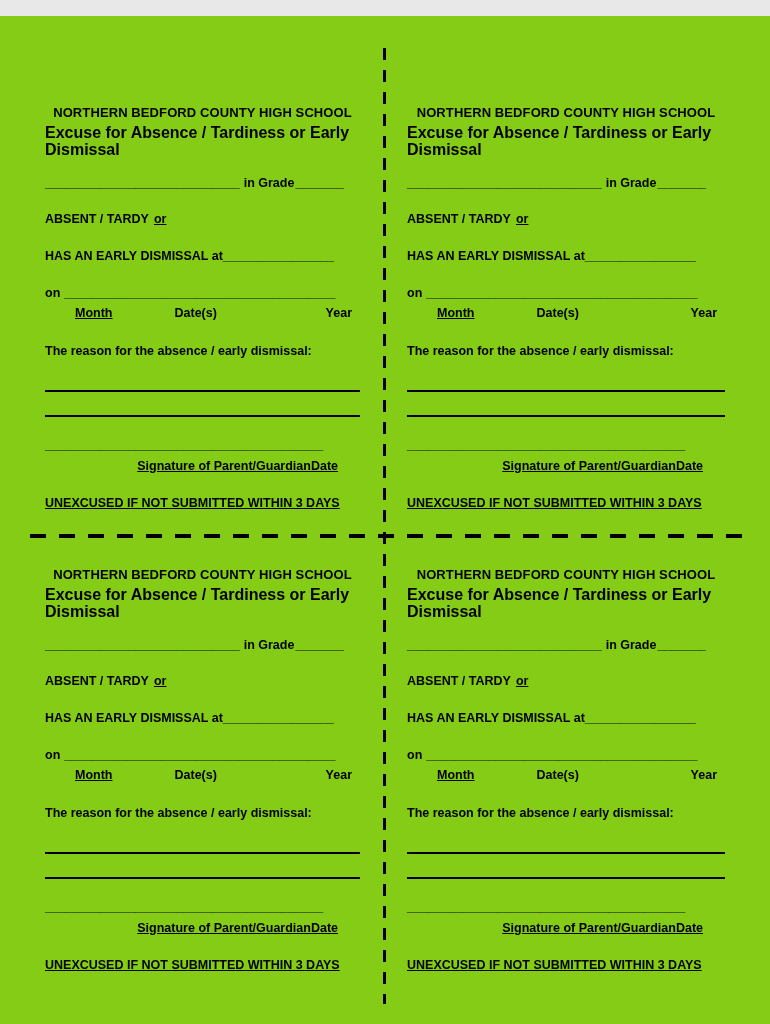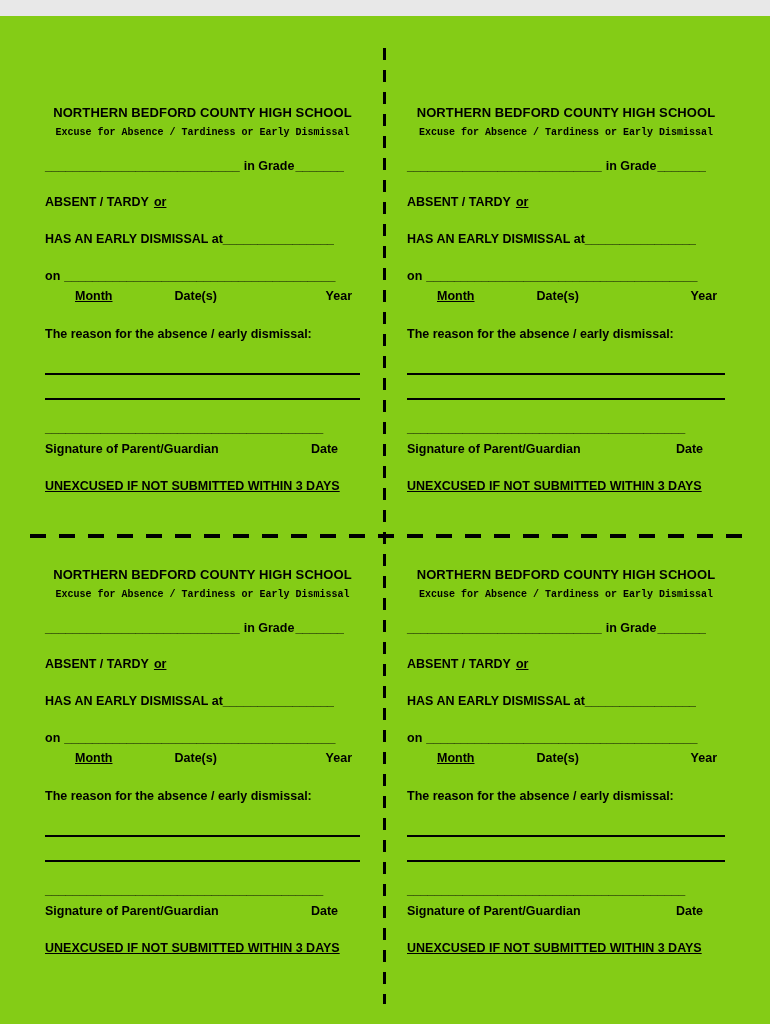--- a/index.html
+++ b/index.html
@@ -48,41 +48,41 @@
   .q-br { padding: 30px 45px 0 22px; }
 
   .slip {
     width: 100%;
     font-size: 12.5px;
     font-weight: bold;
     line-height: 17px;
     color: #000;
   }
   .title { text-align: center; font-size: 13px; letter-spacing: 0.1px; }
-  .subtitle { text-align: center; font-size: 10px; margin-top: 3px; font-family: Liberation Mono, monospace; }
+  .subtitle { text-align: left; font-size: 16px; margin-top: 3px; }
 
   .line { white-space: nowrap; }
   .name-grade-line { margin-top: 17px; }
   .absent-line { margin-top: 19px; }
   .dismissal-line { margin-top: 20px; }
   .on-line { margin-top: 20px; }
   .sp { margin-left: 4px; margin-right: 1px; }
   .or { margin-left: 5px; text-decoration: underline; }
 
   .mdy-row { display: flex; margin-top: 3px; }
   .mdy-month { margin-left: 30px; text-decoration: underline; }
   .mdy-dates { margin-left: 62px; }
   .mdy-year { margin-left: auto; margin-right: 8px; }
 
   .reason-line { margin-top: 21px; }
   .rule { height: 32px; border-bottom: 2px solid #000; }
   .rule2 { height: 25px; }
 
   .sig-blanks { display: flex; justify-content: flex-start; margin-top: 20px; }
-  .sig-labels { display: flex; justify-content: space-between; margin-top: 4px; }
+  .sig-labels { display: flex; justify-content: flex-end; margin-top: 4px; text-decoration: underline; }
   .date-label { margin-right: 22px; }
 
   .footer-warning { margin-top: 20px; text-decoration: underline; }
 </style>
 </head>
 <body>
 
 <div class="page">
   <div class="quadrants">
     <div class="quadrant q-tl">

